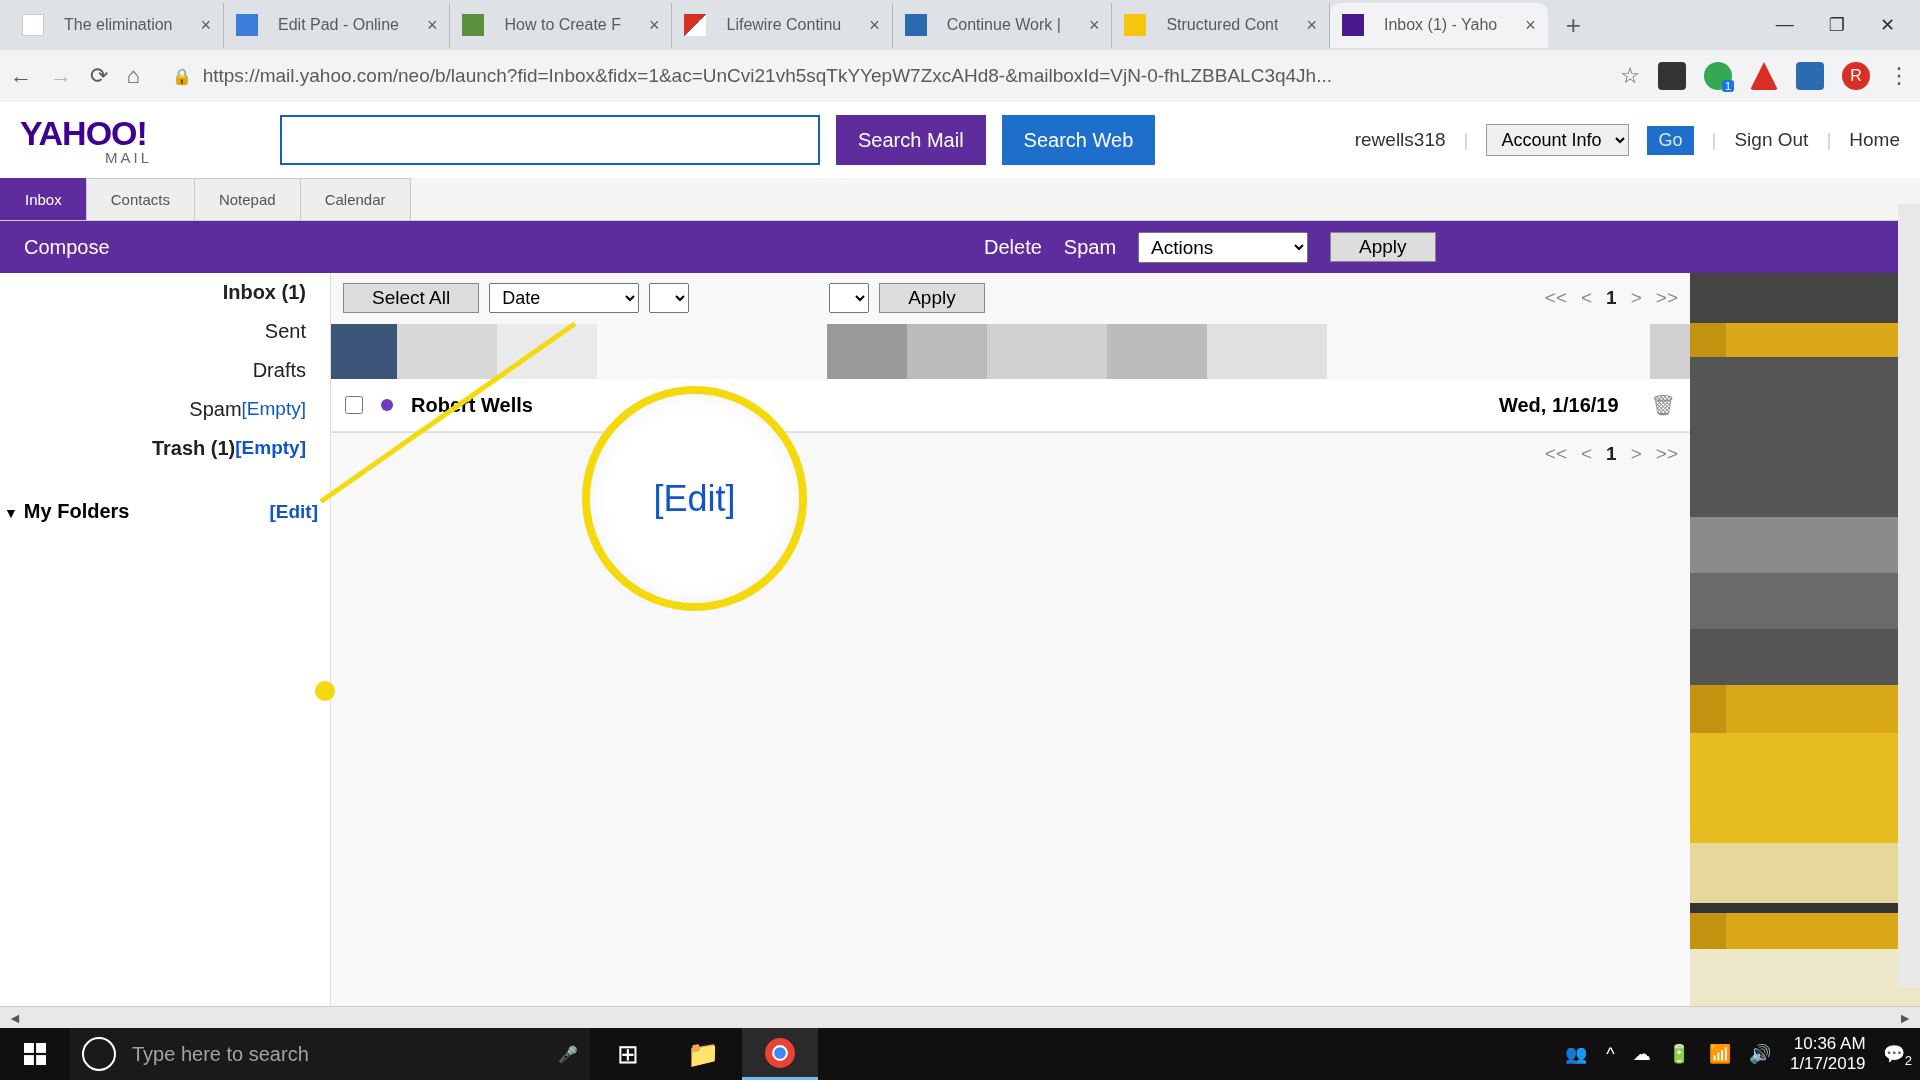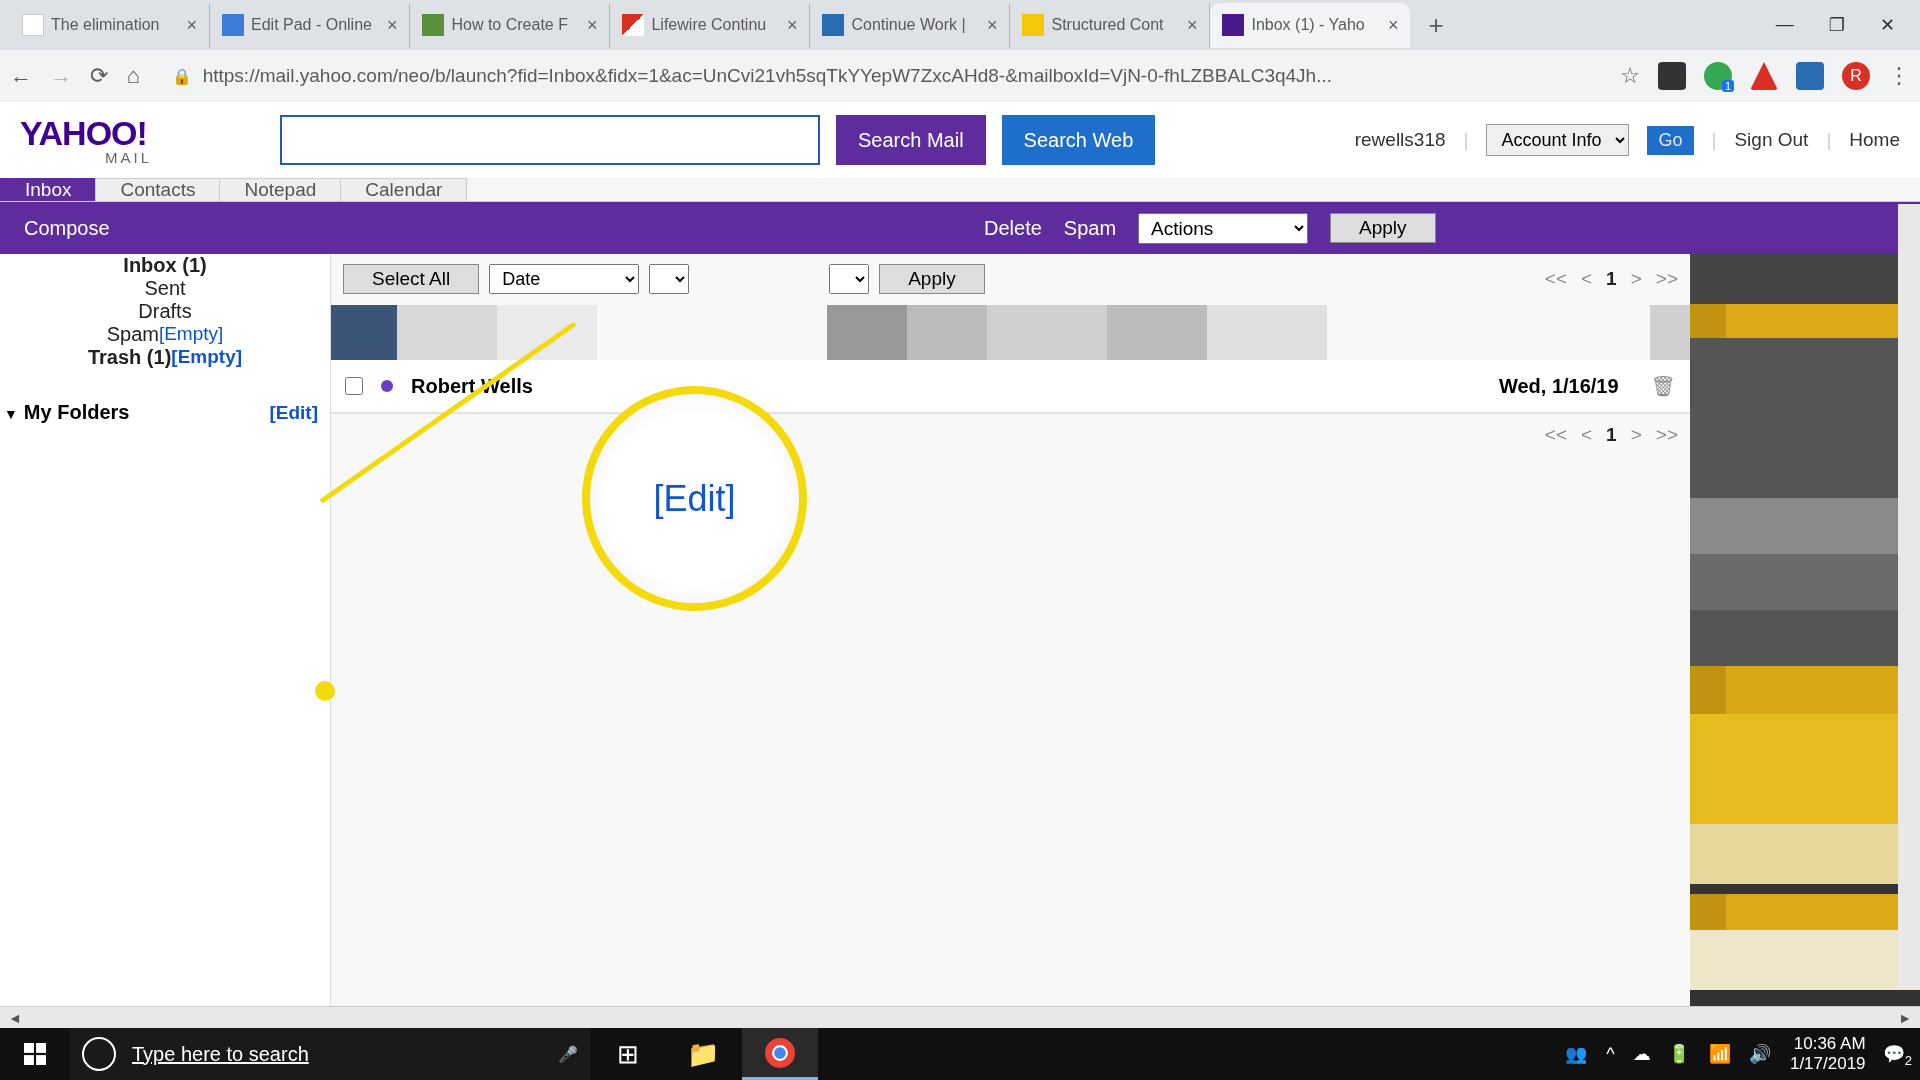--- a/index.html
+++ b/index.html
@@ -1,20 +1,20 @@
 <!DOCTYPE html>
 <html><head>
 <meta charset="utf-8">
 <style>
 * { margin: 0; padding: 0; box-sizing: border-box; font-family: Arial, sans-serif; }
 body { background: #dee1e6; overflow: hidden; width: 1920px; height: 1080px; position: relative; }
 
 
 .browser-tabs { display: flex; background: #dee1e6; height: 50px; align-items: center; padding: 0 10px; }
-.tab { display: flex; align-items: center; background: #dee1e6; padding: 0 12px; height: 45px; font-size: 16px; color: #5a5a5a; min-width: 200px; max-width: 230px; border-right: 1px solid #b8b8b8; gap: 7px; position: relative; }
+.tab { display: flex; align-items: center; background: #dee1e6; padding: 0 12px; height: 45px; font-size: 16px; color: #5a5a5a; min-width: 200px; max-width: 230px; border-right: 1px solid #b8b8b8; gap: 20px; position: relative; }
 .tab.active { background: #f1f3f4; border-radius: 10px 10px 0 0; border-right: none; }
 .tab-icon { width: 22px; height: 22px; flex-shrink: 0; }
 .tab-title { white-space: nowrap; overflow: hidden; text-overflow: ellipsis; flex: 1; }
 .tab-close { font-size: 18px; color: #5a5a5a; cursor: pointer; flex-shrink: 0; margin-left: 8px; }
 .new-tab { font-size: 26px; color: #5a5a5a; padding: 0 18px; cursor: pointer; }
 .window-controls { margin-left: auto; display: flex; gap: 35px; padding-right: 15px; }
 .win-ctrl { font-size: 18px; color: #333; cursor: pointer; }
 
 .addr-bar { display: flex; align-items: center; background: #f1f3f4; height: 52px; padding: 0 10px; gap: 18px; }
 .nav-btn { font-size: 22px; color: #5a5a5a; cursor: pointer; }
@@ -34,32 +34,32 @@
 .search-area { display: flex; gap: 16px; align-items: center; }
 .search-input { width: 540px; height: 50px; border: 2px solid #1a5fb4; outline: none; font-size: 18px; padding: 0 10px; }
 .btn-purple { background: #5f2c9e; color: #fff; border: none; height: 50px; padding: 0 22px; font-size: 20px; cursor: pointer; }
 .btn-blue { background: #1e6fcb; color: #fff; border: none; height: 50px; padding: 0 22px; font-size: 20px; cursor: pointer; }
 .header-right { margin-left: auto; display: flex; align-items: center; gap: 18px; font-size: 19px; color: #333; }
 .acct-select { border: 1px solid #999; padding: 4px 10px; font-size: 18px; }
 .go-btn { background: #1e6fcb; color: #e5e5e5; border: 1px solid #1e6fcb; padding: 3px 10px; font-size: 18px; cursor: pointer; }
 .vdiv { color: #ccc; }
 
 .main-tabs { display: flex; background: #f5f5f5; border-bottom: 1px solid #ccc; }
-.main-tab { padding: 0 24px; font-size: 19px; color: #555; border: 1px solid #ccc; border-bottom: none; margin-right: -1px; cursor: pointer; background: #eee; }
+.main-tab { padding: 12px 24px; font-size: 15px; color: #555; border: 1px solid #ccc; border-bottom: none; margin-right: -1px; cursor: pointer; background: #eee; }
 .main-tab.active { background: #5f2c9e; color: #fff; border-color: #5f2c9e; }
 
 .content-row { display: flex; height: 860px; }
 .left-col { width: 330px; background: #fff; }
 .action-bar { background: #5f2c9e; color: #fff; display: flex; align-items: center; height: 52px; padding: 0 24px; gap: 22px; font-size: 20px; flex:1; }
 .action-bar .compose-link { margin-right: auto; cursor: pointer; }
 .actions-select { font-size: 19px; padding: 3px 8px; width: 170px; }
 .apply-btn { background: #ddd; border: 1px solid #888; padding: 3px 28px; font-size: 19px; cursor: pointer; }
 
 .folders { font-size: 20px; }
-.folder { display: flex; justify-content: center; padding: 0 24px; cursor: pointer; color: #222;}
+.folder { display: flex; justify-content: flex-end; padding: 8px 24px; cursor: pointer; color: #222;}
 .folder.bold { font-weight: bold; }
 .folder-action { color: #1155cc; font-size: 19px; cursor: pointer; }
 .section-hdr { display: flex; align-items: center; justify-content: space-between; padding: 12px 12px 12px 4px; font-weight: bold; font-size: 20px; }
 .section-hdr .tri { font-size: 14px; margin-right: 6px;}
 
 .mid-col { flex: 1; background: #f8f8f8; position: relative; border-left:1px solid #ddd;}
 .toolbar2 { display: flex; align-items: center; gap: 10px; padding: 10px 12px; font-size: 19px; }
 .select-sm { font-size: 18px; padding: 3px 8px; }
 .pager { margin-left: auto; color: #888; font-size: 19px; display:flex; gap:14px; align-items:center;}
 .pager .cur { color:#222; font-weight:bold;}
@@ -81,21 +81,21 @@
 .magnifier { position: absolute; left: 582px; top: 284px; width: 225px; height: 225px; border-radius: 50%; background:#fff; border: 8px solid #f4d90c; display:flex; align-items:center; justify-content:center; z-index: 50; box-shadow: inset 0 0 25px rgba(0,0,0,0.06);}
 .magnifier-text { color:#1155cc; font-size: 36px; }
 .mag-line { position:absolute; left:321px; top:397px; width:310px; height:5px; background:#f4d90c; transform-origin: left center; transform: rotate(-35deg); z-index:49;}
 .mag-dot { position:absolute; left:315px; top:579px; width:20px; height:20px; border-radius:50%; background:#f4d90c; z-index:49;}
 
 
 .taskbar { position: absolute; bottom: 0; left: 0; right: 0; height: 52px; background: #101010; display: flex; align-items: center; color: #fff; }
 .start-btn { width: 70px; height: 100%; display:flex; align-items:center; justify-content:center; font-size: 22px;}
 .cortana { display:flex; align-items:center; background:#1a1a1a; height:100%; width: 520px; gap:16px; padding: 0 12px;}
 .cortana-circle { width:34px; height:34px; border:2px solid #fff; border-radius:50%;}
-.cortana-text { color:#ffffff; font-size:20px;text-decoration:underline;}
+.cortana-text { color:#a3a3a3; font-size:20px;}
 .cortana-icons { margin-left:auto; display:flex; gap:18px; color:#ccc;}
 .task-icons { display:flex; height:100%;}
 .task-icon { width:76px; display:flex; align-items:center; justify-content:center; font-size:26px;}
 .task-icon.active { border-bottom: 3px solid #76b9ed; background:#2a2a2a;}
 .tray { margin-left:auto; display:flex; align-items:center; gap:18px; padding: 0 14px; color:#fff; font-size:18px;}
 .tray-time { text-align:right; font-size:17px; line-height:1.15;}
 .scroll-horiz { position:absolute; left:0; right:0; bottom:52px; height:22px; background:#e8e8e8; display:flex; align-items:center; justify-content:space-between; padding:0 2px; border-top:1px solid #ccc;}
 .scroll-horiz .sbtn{ color:#555; font-size:14px; padding:0 6px;}
 .scroll-vert { position:absolute; right:0; top:102px; bottom:74px; width:22px; background:#e8e8e8;}
 

